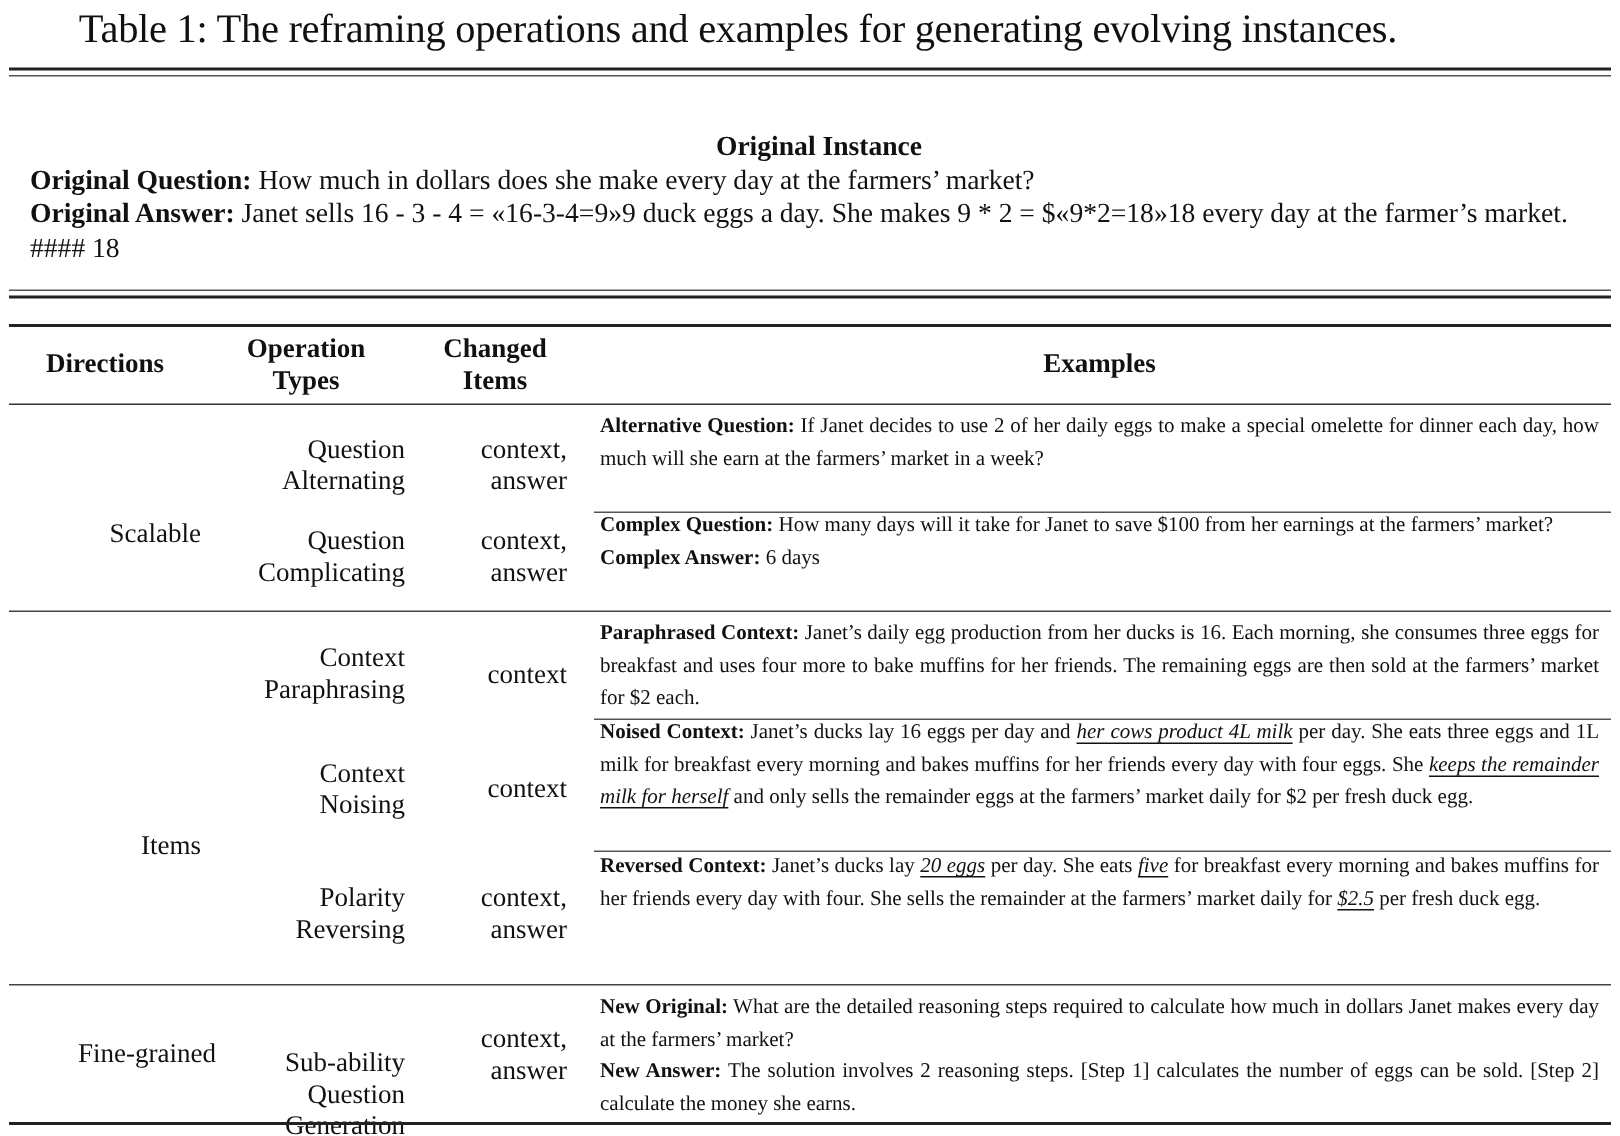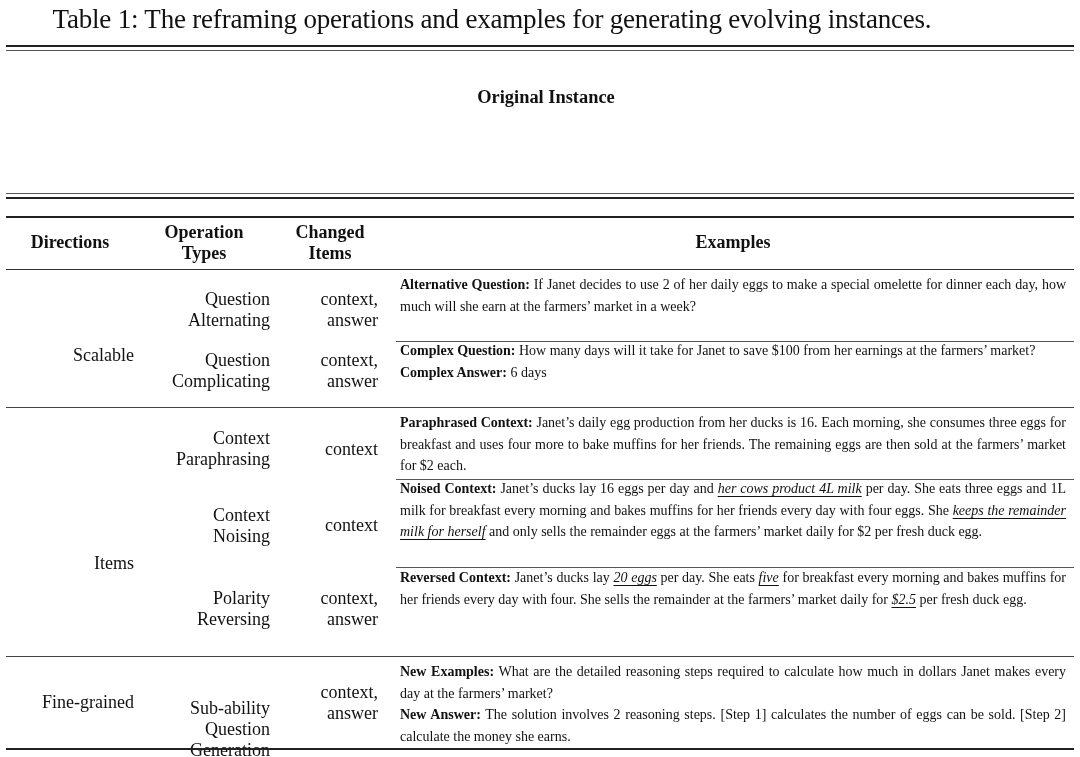--- a/index.html
+++ b/index.html
@@ -39,20 +39,22 @@
 </head>
 <body>
 
 <div class="caption">Table 1: The reframing operations and examples for generating evolving instances.</div>
 
 <div class="rule thick" style="top:45px"></div>
 <div class="rule thin" style="top:50px"></div>
 
 <div class="orig">
   <div class="title">Original Instance</div>
+  <div><b>Original Question:</b><span> How much in dollars does she make every day at the farmers’ market?</span></div>
+  <div><b>Original Answer:</b><span> Janet sells 16 - 3 - 4 = «16-3-4=9»9 duck eggs a day. She makes 9 * 2 = $«9*2=18»18 every day at the farmer’s market. #### 18</span></div>
 </div>
 
 <div class="rule thin" style="top:193px"></div>
 <div class="rule thick" style="top:197px"></div>
 
 <div class="rule thick" style="top:216px"></div>
 
 <div class="hdr" style="left:6px;width:128px;top:232px">Directions</div>
 <div class="hdr" style="left:138px;width:132px;top:222px">
   <div>Operation</div>
@@ -128,28 +130,28 @@
 <div class="cell" style="left:282px;width:96px;top:588px">
   <div>context,</div>
     <div>answer</div>
 </div>
 <div class="ex" style="top:567px">
   <div><b>Reversed Context:</b><span> Janet’s ducks lay </span><i class="ul">20 eggs</i><span> per day. She eats </span><i class="ul">five</i><span> for breakfast every morning and bakes muffins for her friends every day with four. She sells the remainder at the farmers’ market daily for </span><i class="ul">$2.5</i><span> per fresh duck egg.</span></div>
 </div>
 
 <div class="rule thin" style="top:656px;background:#444"></div>
 
-<div class="cell" style="left:6px;width:128px;top:692px">Fine-grained</div>
+<div class="cell" style="left:16px;width:128px;top:692px">Fine-grained</div>
 <div class="cell" style="left:138px;width:132px;top:698px">
   <div>Sub-ability</div>
     <div>Question</div>
     <div>Generation</div>
 </div>
 <div class="cell" style="left:282px;width:96px;top:682px">
   <div>context,</div>
     <div>answer</div>
 </div>
 <div class="ex" style="top:661px">
-  <div><b>New Examples:</b><span> What are the detailed reasoning steps required to calculate how much in dollars Janet makes every day at the farmers’ market?</span></div>
+  <div><b>New Original:</b><span> What are the detailed reasoning steps required to calculate how much in dollars Janet makes every day at the farmers’ market?</span></div>
   <div><b>New Answer:</b><span> The solution involves 2 reasoning steps. [Step 1] calculates the number of eggs can be sold. [Step 2] calculate the money she earns.</span></div>
 </div>
 
 <div class="rule thick" style="top:748px"></div>
 
 </body></html>

